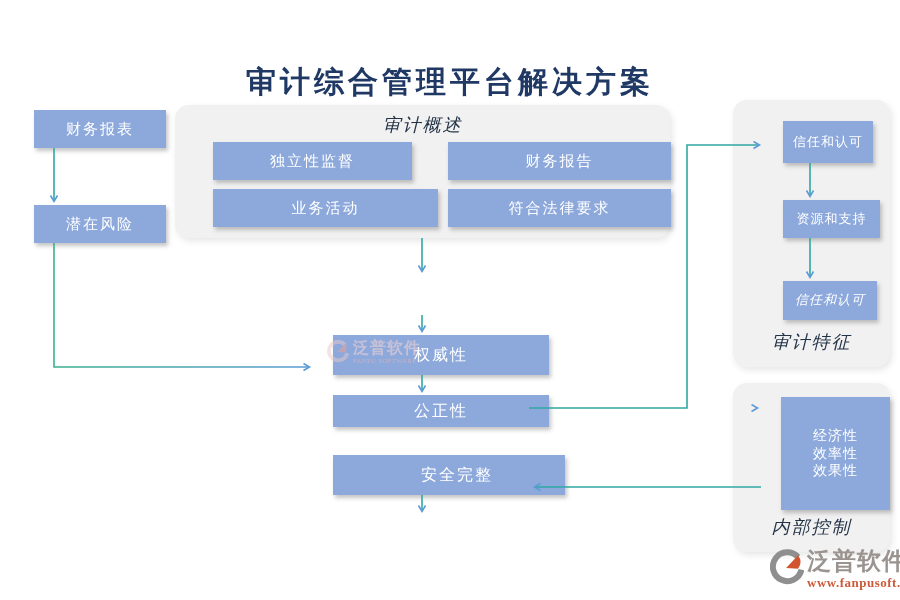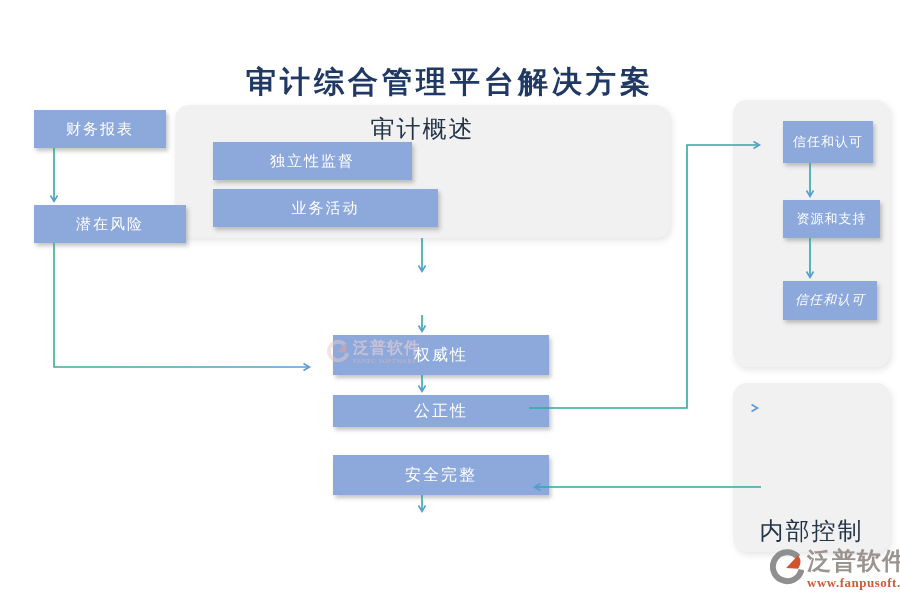--- a/index.html
+++ b/index.html
@@ -10,21 +10,21 @@
   .title{
     position:absolute;left:0;top:62px;width:900px;text-align:center;
     font-size:30px;font-weight:bold;color:#1F3864;letter-spacing:4px;
   }
   .panel{
     position:absolute;background:#F1F1F2;border-radius:14px;
     box-shadow:2px 3px 7px rgba(0,0,0,0.10);
   }
   .panel-label{
     position:absolute;text-align:center;color:#243447;
-    font-size:24px;letter-spacing:2px;
+    font-size:18px;letter-spacing:2px;font-style:italic;
   }
   .node{
     position:absolute;background:#8DA9DC;color:#ffffff;
     display:flex;align-items:center;justify-content:center;text-align:center;
     box-shadow:2px 3px 4px rgba(90,90,90,0.35);
     letter-spacing:2px;line-height:1.25;margin-left:20px;
   }
   .node.sm{font-size:13px;letter-spacing:1px;}
   .node.md{font-size:15px;}
   .node.lg{font-size:16px;}
@@ -49,36 +49,42 @@
 
 <div class="stage">
 
   <div class="title">审计综合管理平台解决方案</div>
 
   <div class="panel" style="left:175px;top:105px;width:495px;height:133px;"></div>
   <div class="panel" style="left:733px;top:100px;width:157px;height:267px;"></div>
   <div class="panel" style="left:733px;top:383px;width:157px;height:169px;"></div>
 
   <div class="panel-label" style="left:175px;top:113px;width:495px;">审计概述</div>
+  <div class="panel-label" style="left:733px;top:330px;width:157px;">审计特征</div>
   <div class="panel-label" style="left:733px;top:515px;width:157px;">内部控制</div>
 
   <div class="node md" style="left:14px;top:110px;width:132px;height:38px;">财务报表</div>
-  <div class="node md" style="left:14px;top:205px;width:152px;height:38px;">潜在风险</div>
+  <div class="node md" style="left:14px;top:205px;width:132px;height:38px;">潜在风险</div>
 
   <div class="node md" style="left:193px;top:142px;width:199px;height:38px;">独立性监督</div>
+  <div class="node md" style="left:428px;top:142px;width:223px;height:38px;">财务报告</div>
   <div class="node md" style="left:193px;top:189px;width:225px;height:38px;text-align:center;">业务活动</div>
+  <div class="node md" style="left:428px;top:189px;width:223px;height:38px;">符合法律要求</div>
 
   <div class="node lg" style="left:313px;top:335px;width:216px;height:40px;">权威性</div>
   <div class="node lg" style="left:313px;top:395px;width:216px;height:32px;text-align:right;">公正性</div>
-  <div class="node lg" style="left:313px;top:455px;width:216px;height:40px;">安全完整</div>
+  <div class="node lg" style="left:313px;top:455px;width:216px;height:40px;padding-left:16px;">安全完整</div>
 
   <div class="node sm" style="left:763px;top:121px;width:90px;height:42px;padding:0 8px;box-sizing:border-box;">信任和认可</div>
   <div class="node sm" style="left:763px;top:200px;width:97px;height:38px;">资源和支持</div>
   <div class="node sm" style="left:763px;top:281px;width:94px;height:39px;font-style:italic;">信任和认可</div>
 
+  <div class="node multiline" style="left:761px;top:397px;width:109px;height:113px;">经济性
+效率性
+效果性</div>
 
   <svg class="connectors" width="900" height="600">
     <defs>
       <marker id="arrow" markerWidth="10" markerHeight="10" refX="6.5" refY="4.5" orient="auto" markerUnits="userSpaceOnUse">
         <path d="M1,1 L7,4.5 L1,8" fill="none" stroke="#5B9BD5" stroke-width="1.6"></path>
       </marker>
       <linearGradient id="gradR" x1="0" y1="0" x2="1" y2="0">
         <stop offset="0" stop-color="#3BB08F"></stop>
           <stop offset="1" stop-color="#5B9BD5"></stop>
       </linearGradient>

